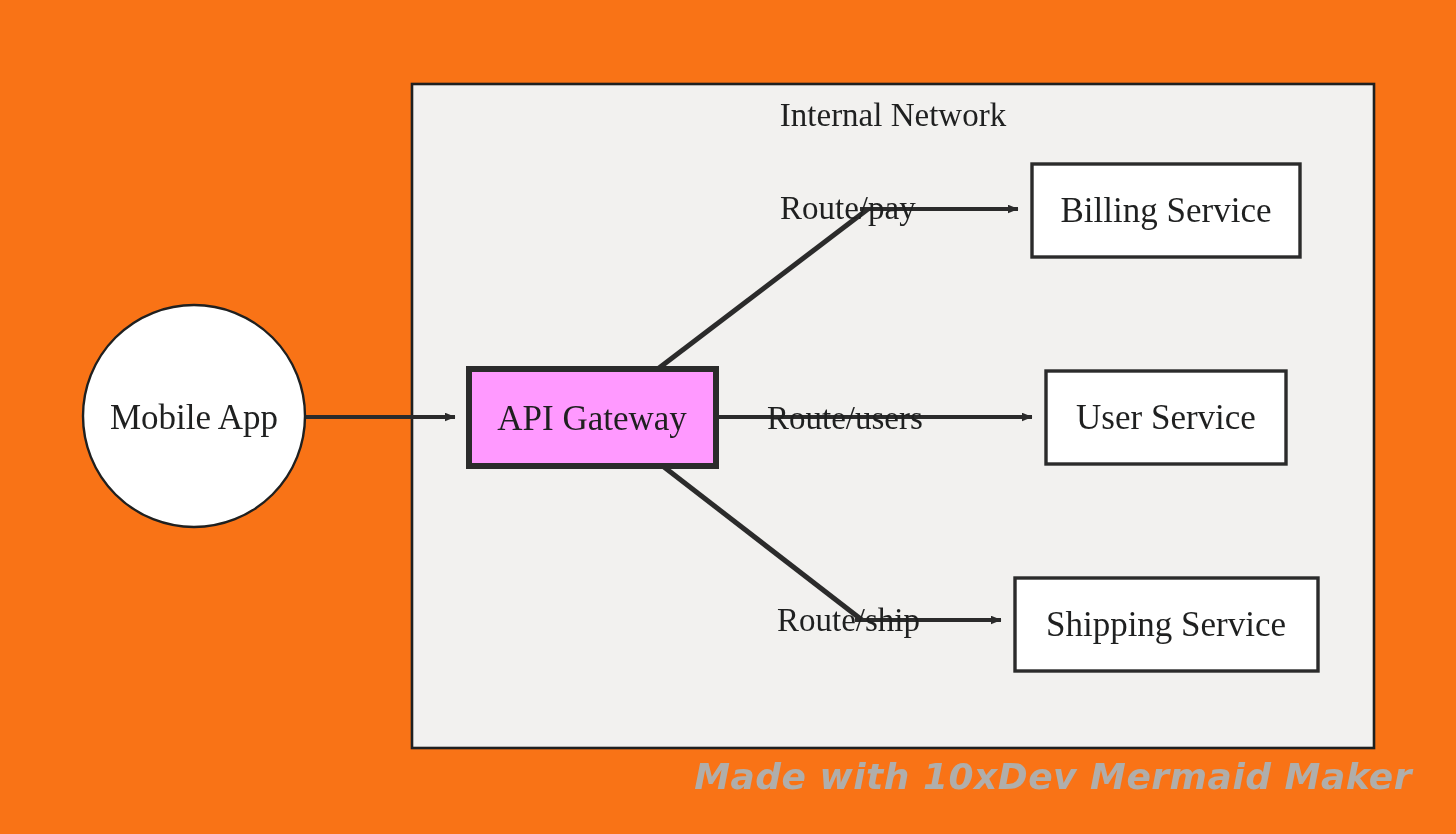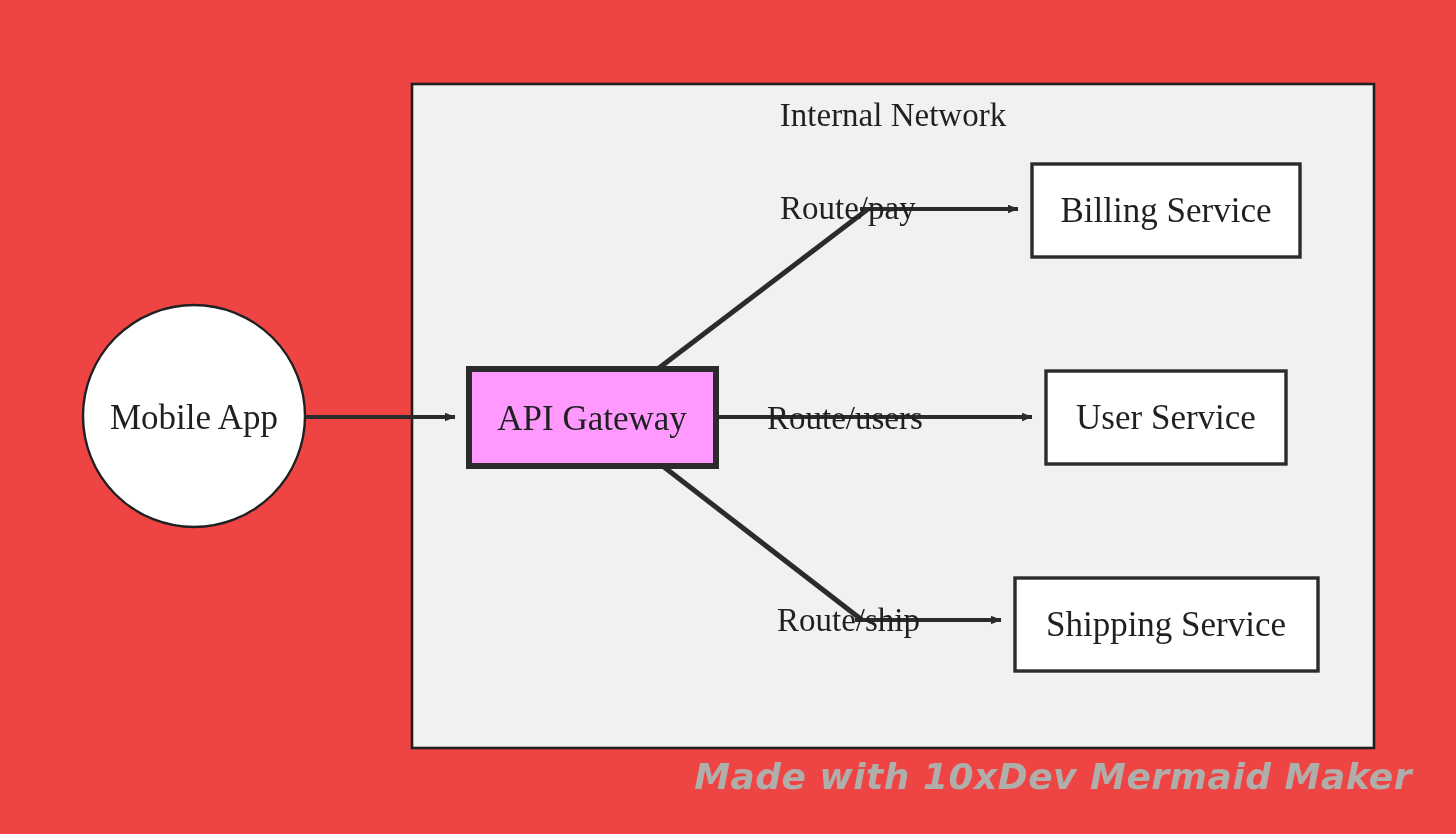--- a/index.html
+++ b/index.html
@@ -5,21 +5,21 @@
 <style>
   html, body {
     margin: 0;
     padding: 0;
     background: #faf9f7;
   }
   #canvas {
     position: relative;
     width: 1456px;
     height: 834px;
-    background: #ef4444;
+    background: #f97316;
     overflow: hidden;
     font-family: "Liberation Serif", "DejaVu Serif", serif;
     text-align: right;
   }
   #diagram-svg {
     position: absolute;
     left: 0;
     top: 0;
     width: 1456px;
     height: 834px;

